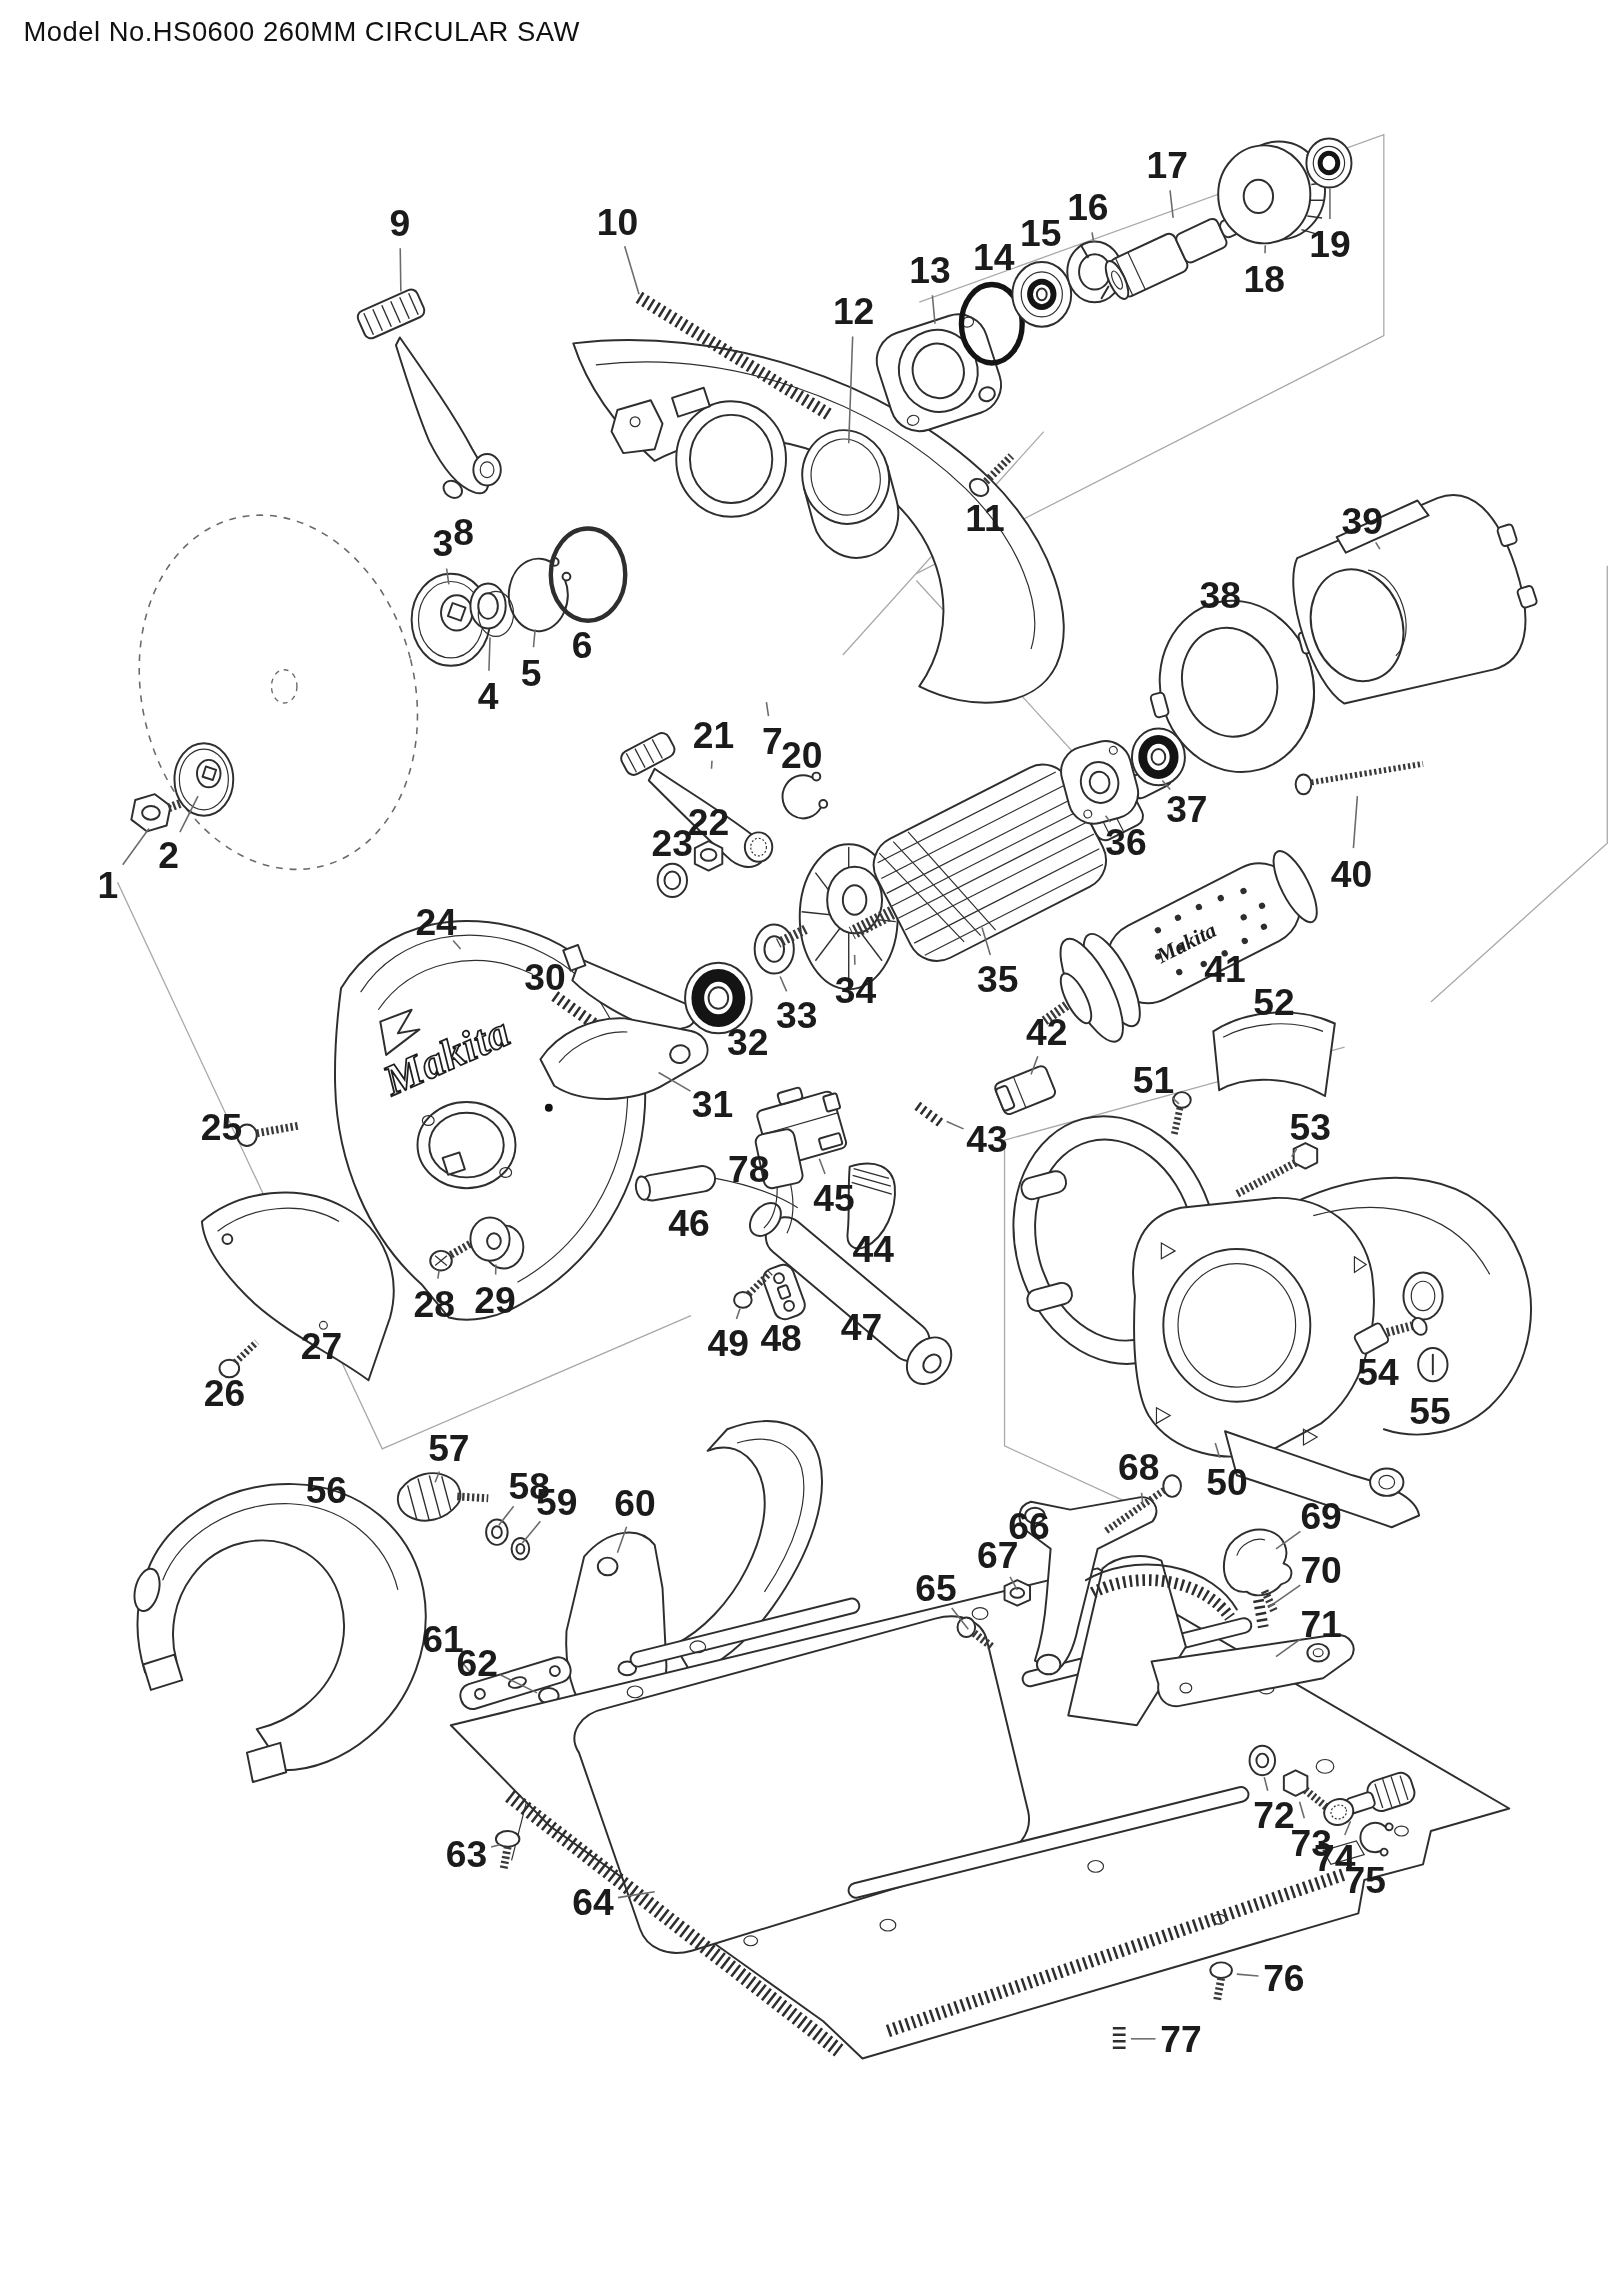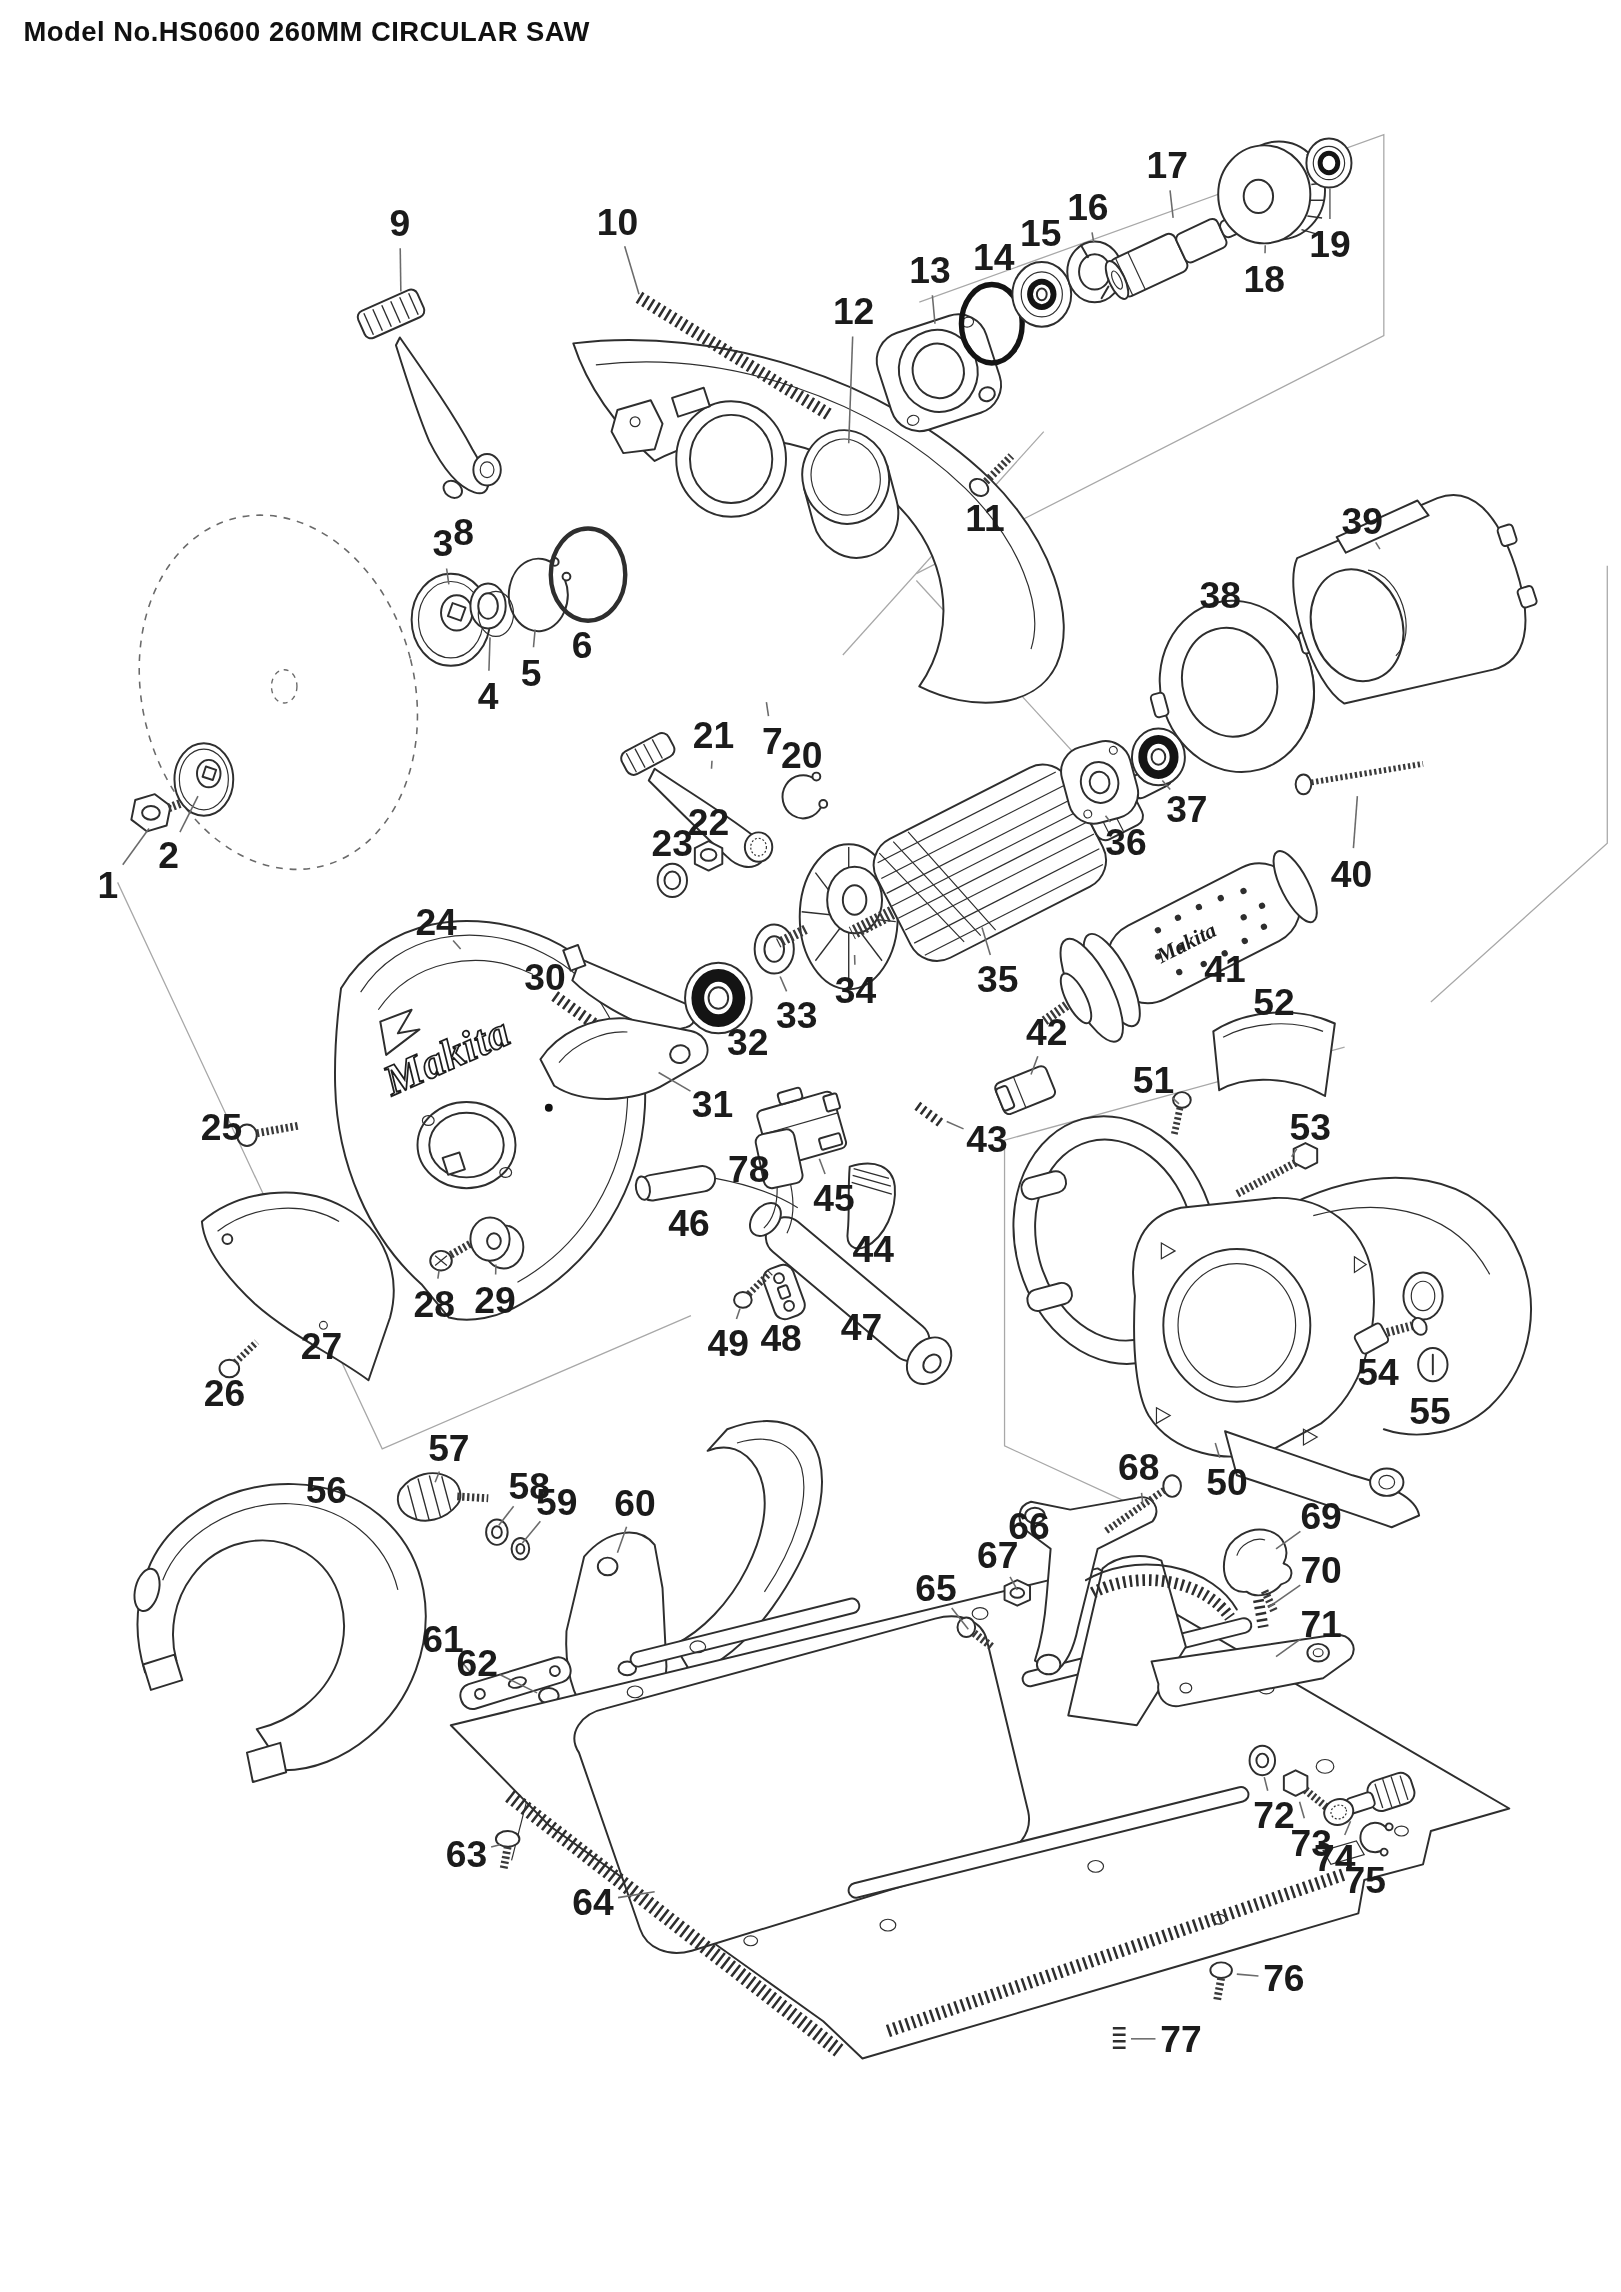--- a/index.html
+++ b/index.html
@@ -1,18 +1,18 @@
 <!DOCTYPE html>
 <html><head>
 <meta charset="utf-8">
 <style>
   html,body{margin:0;padding:0;background:#fff;}
   .page{position:relative;width:1621px;height:2293px;background:#fff;overflow:hidden;
         font-family:"Liberation Sans",sans-serif;}
-  .title{position:absolute;left:23.5px;top:15.7px;font-size:27.4px;font-weight:700;color:#111;
+  .title{position:absolute;left:23.5px;top:15.7px;font-size:27.4px;font-weight:400;color:#111;
          letter-spacing:0.5px;white-space:nowrap;}
   svg{position:absolute;left:0;top:0;}
   svg *{vector-effect:none;}
   .part{fill:#fff;stroke:#2e2e2e;stroke-width:2;stroke-linejoin:round;stroke-linecap:round;}
   .ln{fill:none;stroke:#2e2e2e;stroke-width:2;stroke-linejoin:round;stroke-linecap:round;}
   .thin{fill:none;stroke:#2e2e2e;stroke-width:1.2;}
   .frame{fill:none;stroke:#a8a8a8;stroke-width:1.3;}
   .thread{fill:none;stroke:#3a3a3a;stroke-dasharray:2.4 2.6;stroke-linecap:butt;}
   .spring{fill:none;stroke:#2e2e2e;stroke-dasharray:2.6 4;stroke-linecap:butt;}
   .dark{fill:none;stroke:#141414;}

